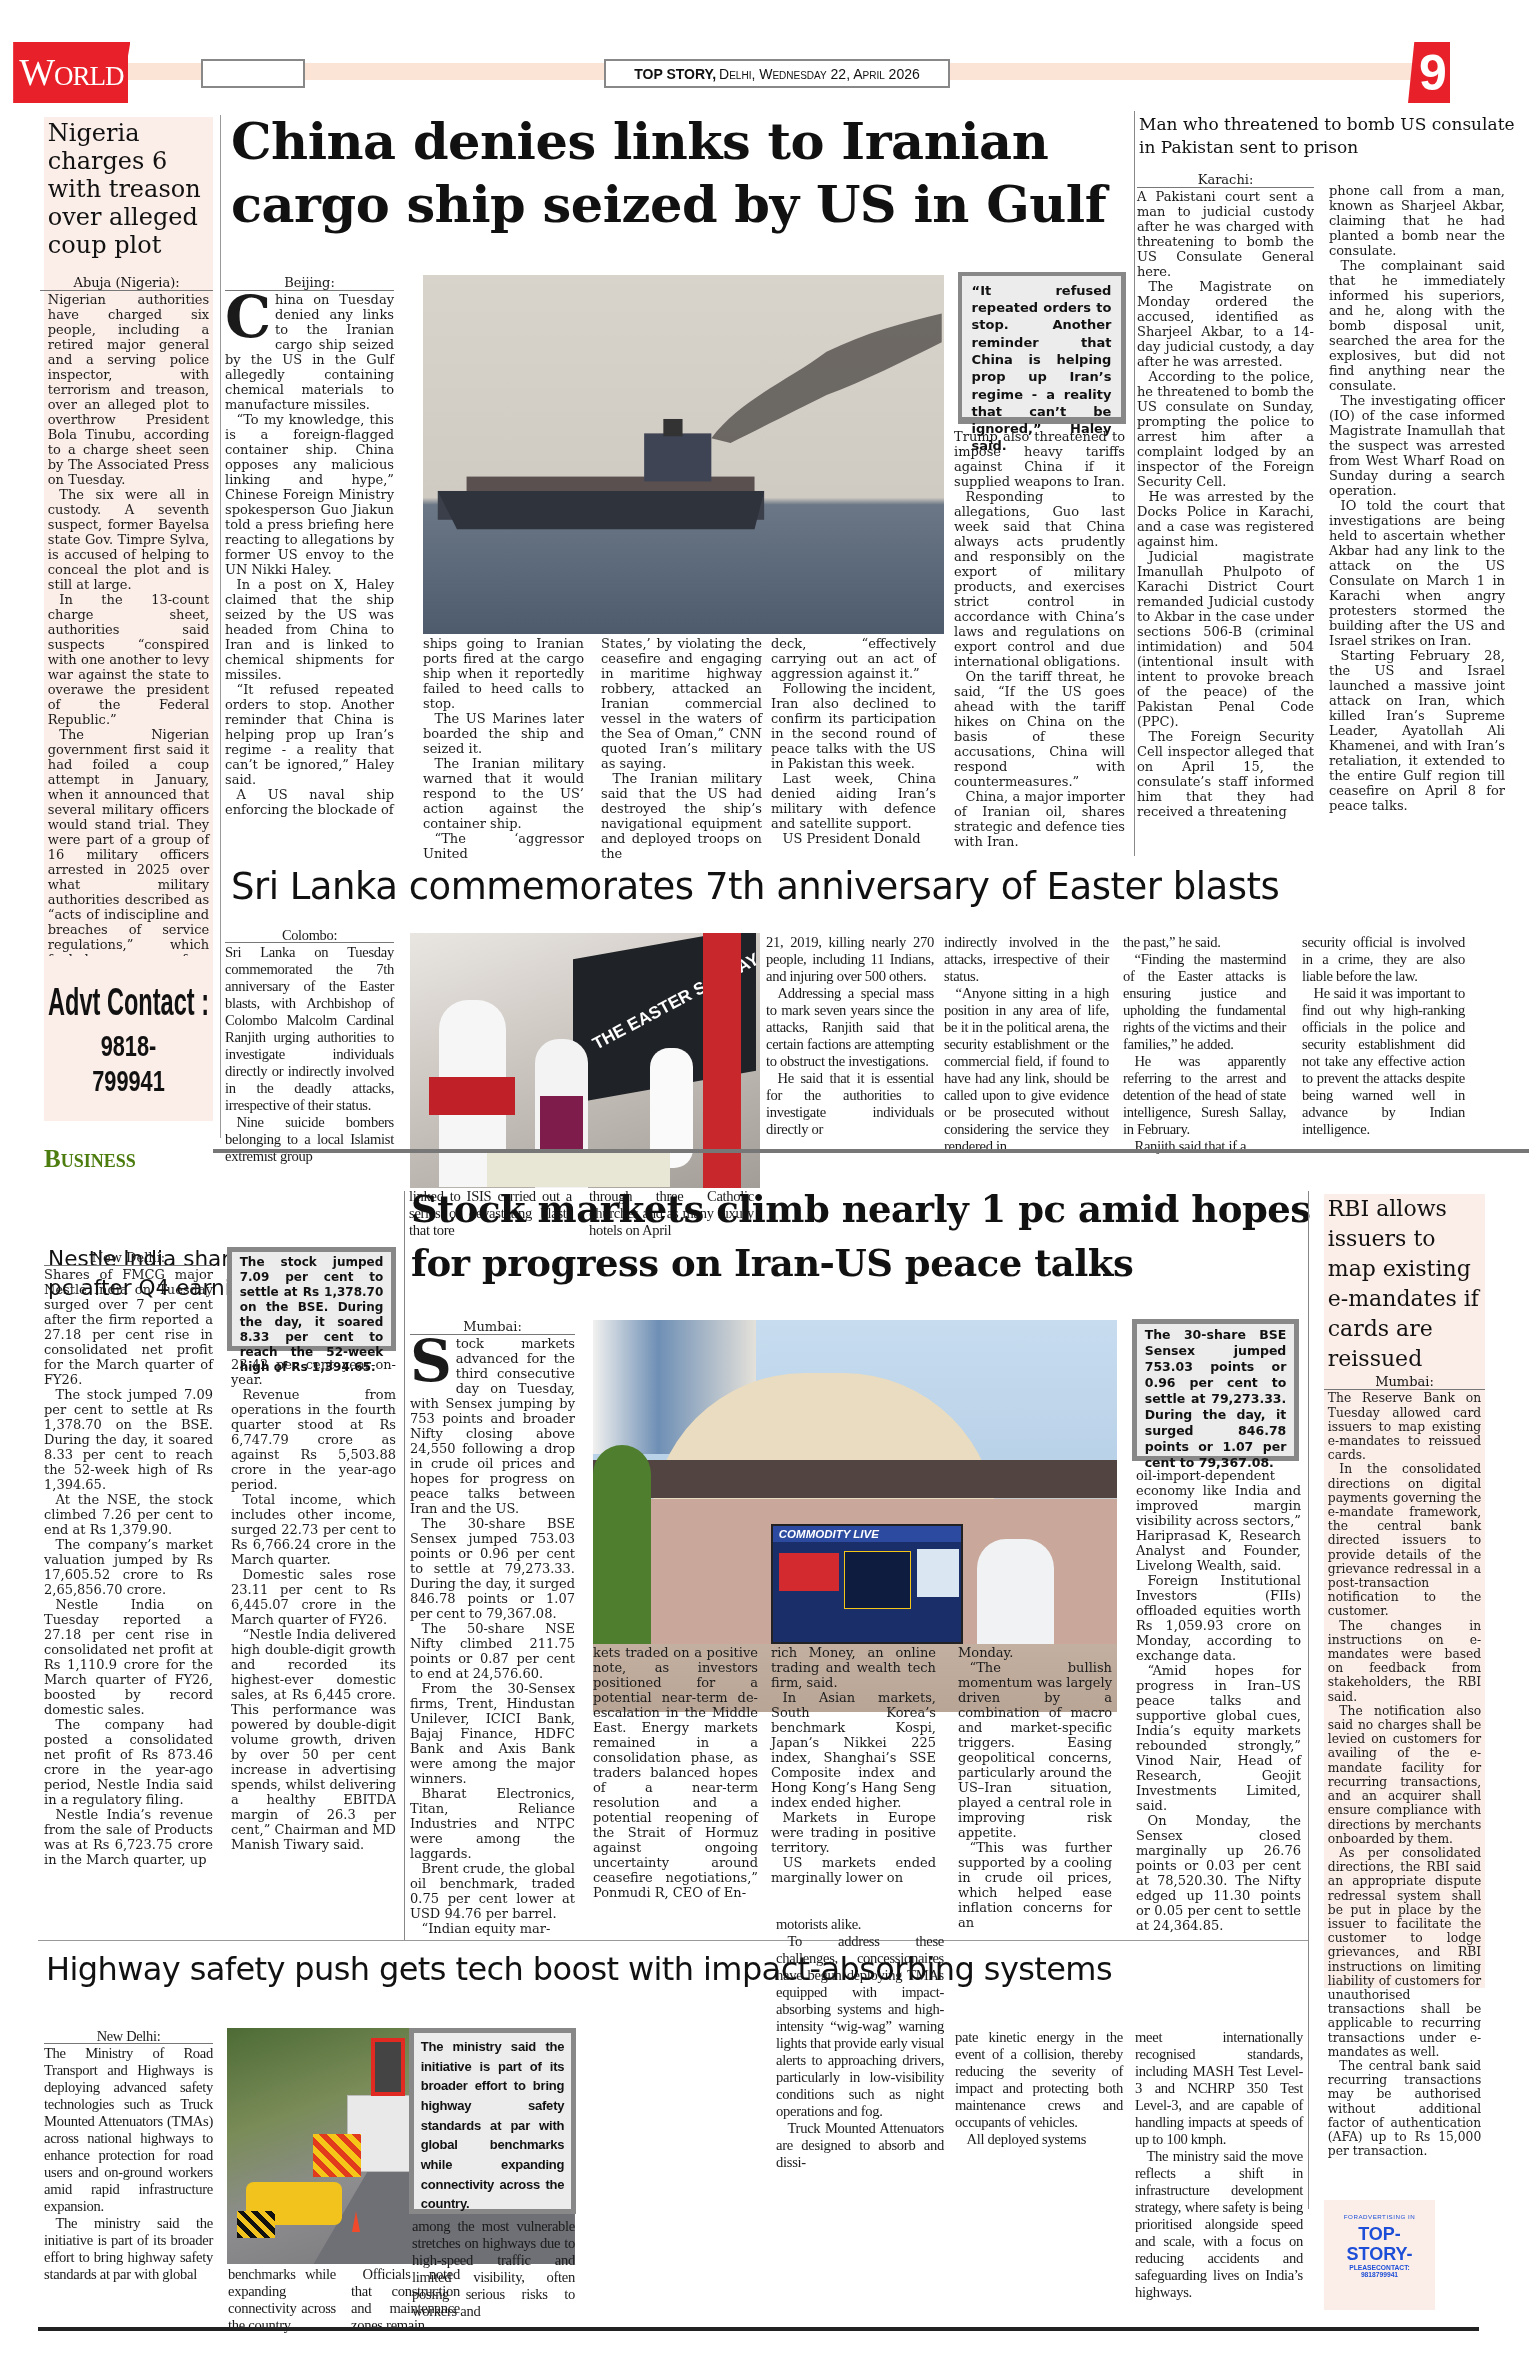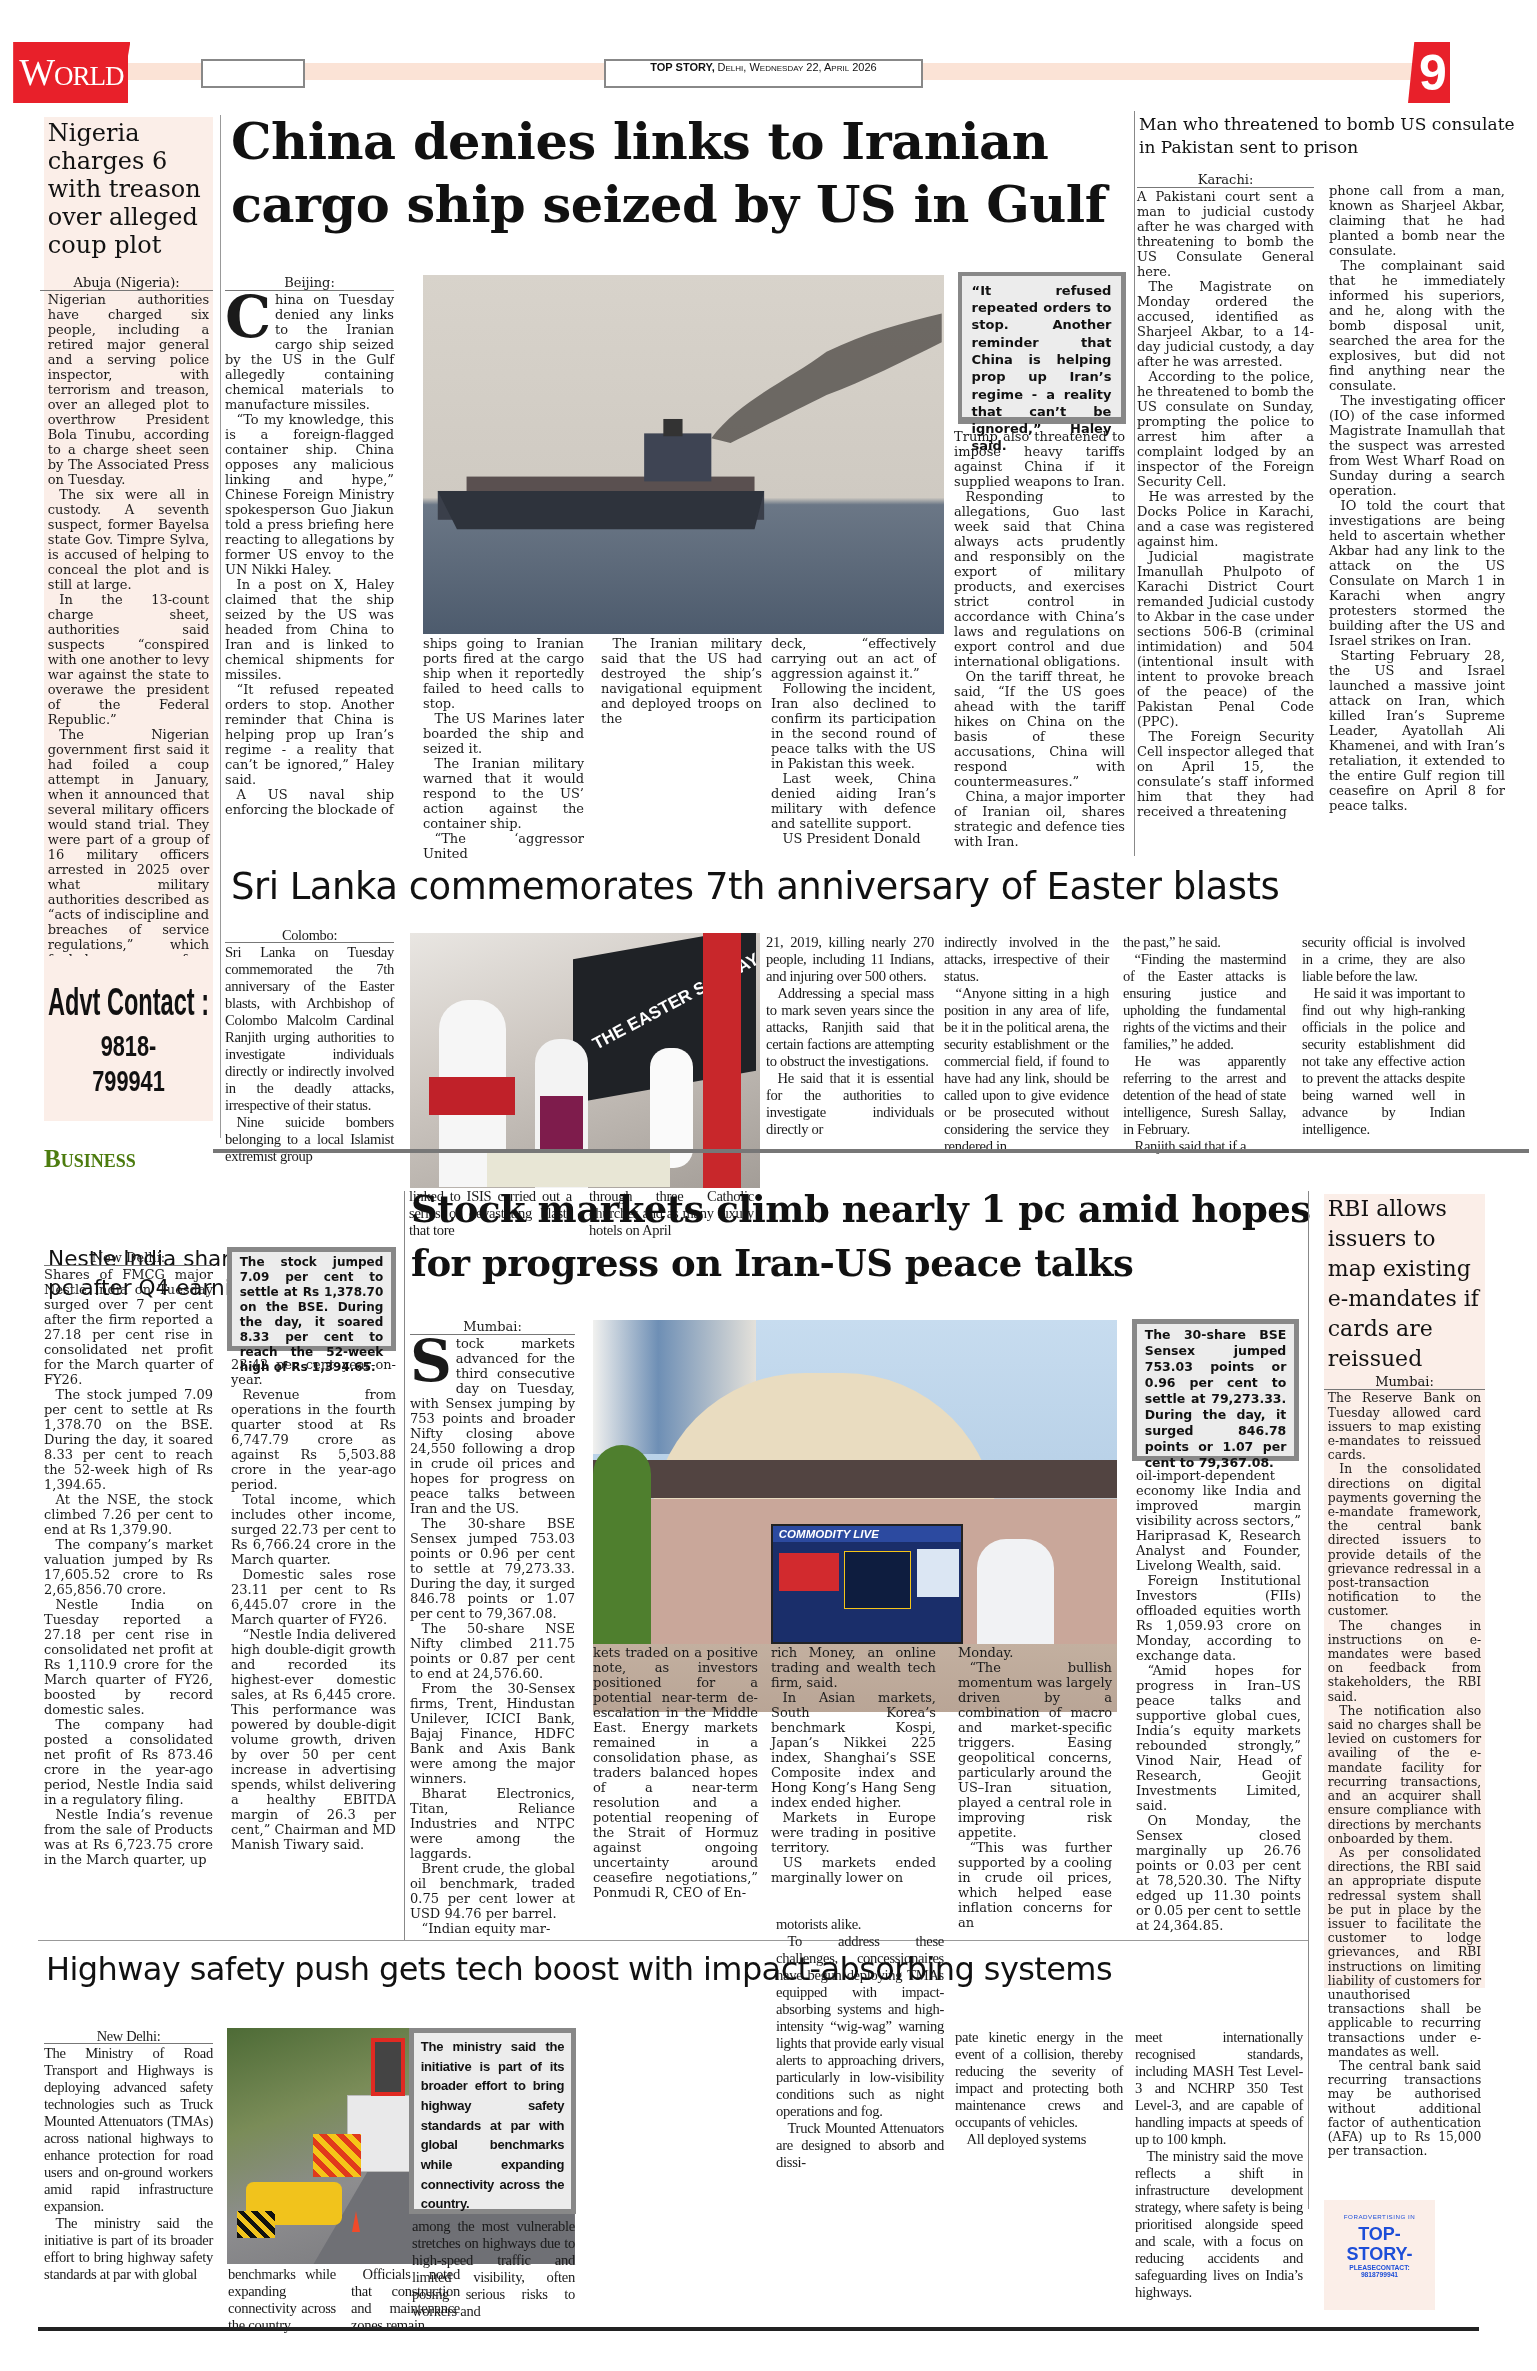--- a/index.html
+++ b/index.html
@@ -23,21 +23,21 @@
 
 <div class="abs" style="left:0;top:0;width:1537px;height:106px">
   <div class="abs" style="left:115px;top:63px;width:1316px;height:17.3px;background:#fbe3d6"></div>
   <div class="abs" style="left:13.4px;top:42px;width:115px;height:61px;background:#e8202a;clip-path:polygon(0 0,100% 0,100% 100%,0 100%)"></div>
 
   <div class="abs" style="left:13.4px;top:42px;width:117px;height:61px;background:#e8202a;clip-path:polygon(0 0,100% 0,91% 100%,0 100%)">
     <span style="position:absolute;left:5.8px;top:7.7px;color:#fff;font-family:'Liberation Serif',serif;font-size:38px;font-variant:small-caps;letter-spacing:-1px;white-space:nowrap">World/Business</span>
   </div>
   <div class="abs" style="left:201px;top:59px;width:104px;height:29px;border:2.9px solid #888;background:#fff;display:flex;align-items:center;justify-content:center;font-family:'Liberation Sans',sans-serif;font-size:9.6px;white-space:nowrap;transform:scaleX(1)">
   </div>
-  <div class="abs" style="left:604px;top:59px;width:319px;height:29px;border:2.9px solid #888;background:#fff;display:flex;justify-content:center;font-family:'Liberation Sans',sans-serif;font-size:11px;white-space:nowrap">
+  <div class="abs" style="left:604px;top:59px;width:346px;height:29px;border:2.9px solid #888;background:#fff;display:flex;align-items:center;justify-content:center;font-family:'Liberation Sans',sans-serif;font-size:14px;white-space:nowrap">
     <b style="margin-right:2.9px">TOP STORY,</b>
     <span style="font-variant:small-caps">Delhi, Wednesday 22, April 2026</span>
   </div>
   <div class="abs" style="left:1408px;top:42px;width:42px;height:61px;background:#e8202a;clip-path:polygon(15% 0,100% 0,100% 100%,0 100%);display:flex;align-items:center;justify-content:center">
     <span style="color:#fff;font-family:'Liberation Sans',sans-serif;font-weight:bold;font-size:50px;margin-left:7.7px">9</span>
   </div>
 </div>
 
 <div class="abs pink" style="left:44px;top:117px;width:169px;height:843px">
   <h2 class="headline" style="font-size:24px;line-height:28px;padding:1.9px 3.8px 0 3.8px;height:159px">Nigeria charges 6 with treason over alleged coup plot</h2>
@@ -79,20 +79,21 @@
   </svg>
 </div>
 
 <div class="abs body-text" style="left:423px;top:636px;width:161px">
   <p class="first">ships going to Iranian ports fired at the cargo ship when it reportedly failed to heed calls to stop.</p>
   <p>The US Marines later boarded the ship and seized it.</p>
   <p>The Iranian military warned that it would respond to the US’ action against the container ship.</p>
   <p>“The ‘aggressor United</p>
 </div>
 <div class="abs body-text" style="left:601px;top:636px;width:161px">
+  <p class="first">States,’ by violating the ceasefire and engaging in maritime highway robbery, attacked an Iranian commercial vessel in the waters of the Sea of Oman,” CNN quoted Iran’s military as saying.</p>
   <p>The Iranian military said that the US had destroyed the ship’s navigational equipment and deployed troops on the</p>
 </div>
 <div class="abs body-text" style="left:771px;top:636px;width:165px">
   <p class="first">deck, “effectively carrying out an act of aggression against it.”</p>
   <p>Following the incident, Iran also declined to confirm its participation in the second round of peace talks with the US in Pakistan this week.</p>
   <p>Last week, China denied aiding Iran’s military with defence and satellite support.</p>
   <p>US President Donald</p>
 </div>
 
 <div class="abs pull" style="left:958px;top:272px;width:168px;height:152px;border-width:4.8px 5.8px 7.7px 4.8px">“It refused repeated orders to stop. Another reminder that China is helping prop up Iran’s regime - a reality that can’t be ignored,” Haley said.</div>

